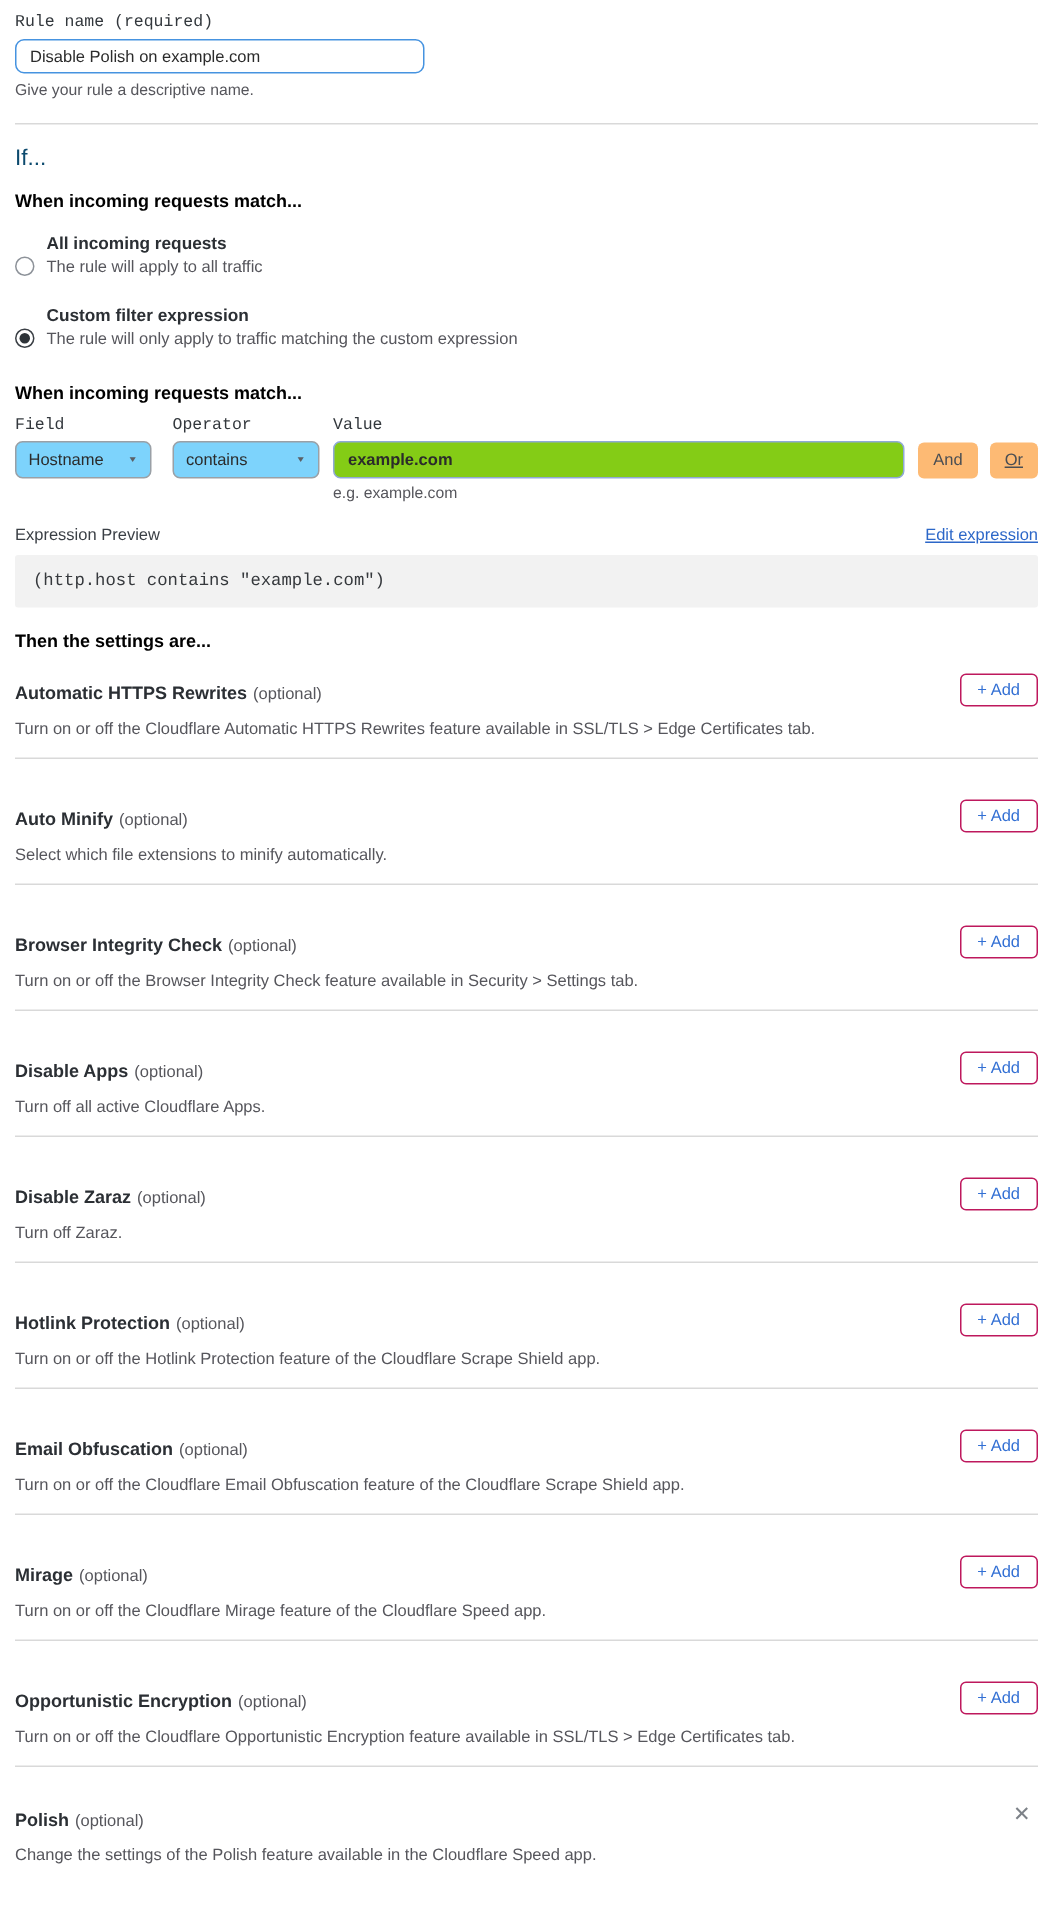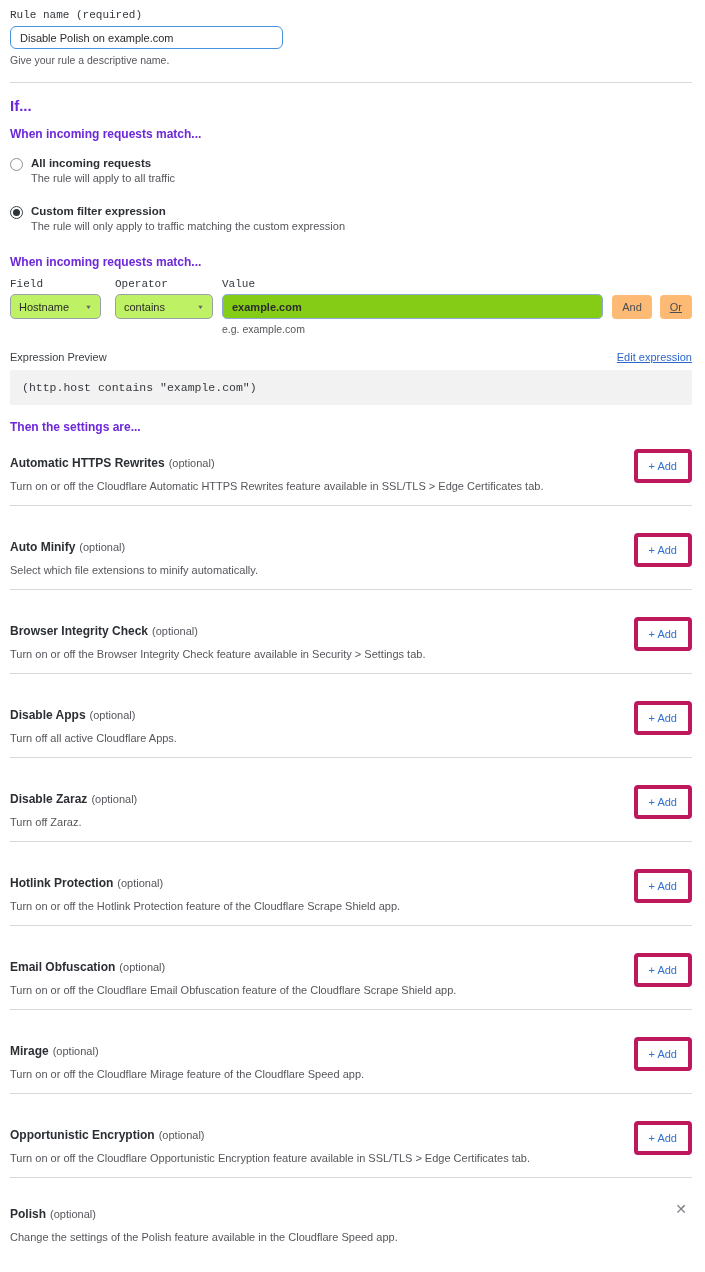--- a/index.html
+++ b/index.html
@@ -17,46 +17,46 @@
   .rule-name-input {
     width: 273px; height: 23px; padding: 0 9px;
     border: 1px solid #4693e0; border-radius: 6px;
     font-family: "Liberation Sans", sans-serif; font-size: 11px; color: #2b2b2b;
     background: #fff; outline: none; display: block;
   }
   .help-text { font-size: 10.5px; color: #56565c; margin-top: 5px; }
 
   hr.divider { border: 0; border-top: 1px solid #d9d9d9; margin: 16px 0 0; }
 
-  h2.if-heading { font-size: 15px; font-weight: 700; margin: 14px 0 0; color: #6d28d9; }
-  h3.sub-heading { font-size: 12px; font-weight: 700; margin: 0; color: #6d28d9; }
+  h2.if-heading { font-size: 15px; font-weight: 400; margin: 14px 0 0; color: #0c4a6e; }
+  h3.sub-heading { font-size: 12px; font-weight: 700; margin: 0; color: #000000; }
   #match-heading { margin-top: 13px; }
 
   
-  .radio-option { display: flex; align-items: flex-start; margin-top: 16px; cursor: pointer; }
+  .radio-option { display: flex; align-items: flex-end; margin-top: 16px; cursor: pointer; }
   .radio-option + .radio-option { margin-top: 21px; }
   .radio {
     width: 13px; height: 13px; border-radius: 50%;
     border: 1px solid #8d9299; background: #fff; margin: 1px 0 0;
     display: inline-flex; align-items: center; justify-content: center; flex: none;
   }
   .radio .radio-dot { width: 7px; height: 7px; border-radius: 50%; background: transparent; }
   .radio-option.selected .radio { border-color: #3a3f45; }
   .radio-option.selected .radio .radio-dot { background: #2e3338; }
   .radio-texts { margin-left: 8px; }
   .radio-label { font-size: 11.5px; font-weight: 700; color: #2b2f34; }
   .radio-desc { font-size: 11px; color: #56565c; margin-top: 3px; }
 
   
   #builder-heading { margin-top: 23px; }
   .builder-row { display: flex; align-items: flex-start; margin-top: 9px; }
   .builder-col { display: flex; flex-direction: column; }
   .builder-col .field-label { margin-bottom: 4px; }
   .select-box {
-    height: 25px; border: 1px solid #9aa0a6; border-radius: 5px; background: #bef264;
+    height: 25px; border: 1px solid #9aa0a6; border-radius: 5px; background: #7dd3fc;
     display: flex; align-items: center; justify-content: space-between;
     padding: 0 8px; font-size: 11px; color: #2b2b2b; cursor: pointer;
   }
   .select-box .caret { font-size: 7px; color: #5b6066; margin-left: 10px; transform: scaleY(0.8); }
   .field-col { width: 91px; margin-right: 14px; }
   .operator-col { width: 98px; margin-right: 9px; }
   .value-col { flex: 1 1 auto; margin-right: 9px; }
   .value-input {
     height: 25px; width: 100%; padding: 0 9px;
     border: 1px solid #8fa9d6; border-radius: 5px; background: #84cc16;
@@ -83,22 +83,22 @@
 
   
   #settings-heading { margin-top: 15px; }
   .setting-item { position: relative; padding: 31px 0 13px; border-bottom: 1px solid #d9d9d9; }
   .setting-item:first-child { padding-top: 19px; }
   .setting-name { font-size: 12px; font-weight: 700; color: #2b2f34; }
   .optional-suffix { font-size: 11px; color: #56565c; margin-left: 4px; }
   .setting-desc { font-size: 11px; color: #56565c; margin-top: 9px; }
   .add-btn {
     position: absolute; right: 0; top: 27px;
-    background: #fff; color: #3370d4; border: 4px solid #be185d; border-radius: 4px;
-    height: 34px; padding: 0 11px; font-family: "Liberation Sans", sans-serif;
+    background: #fff; color: #3370d4; border: 1px solid #be185d; border-radius: 4px;
+    height: 22px; padding: 0 11px; font-family: "Liberation Sans", sans-serif;
     font-size: 11px; cursor: pointer;
   }
   .setting-item:first-child .add-btn { top: 15px; }
 
   
   .polish-section { position: relative; padding-top: 26px; }
   .polish-close {
     position: absolute; top: 24px; right: 5px;
     font-size: 14px; color: #7d8288; cursor: pointer; line-height: 1;
   }

